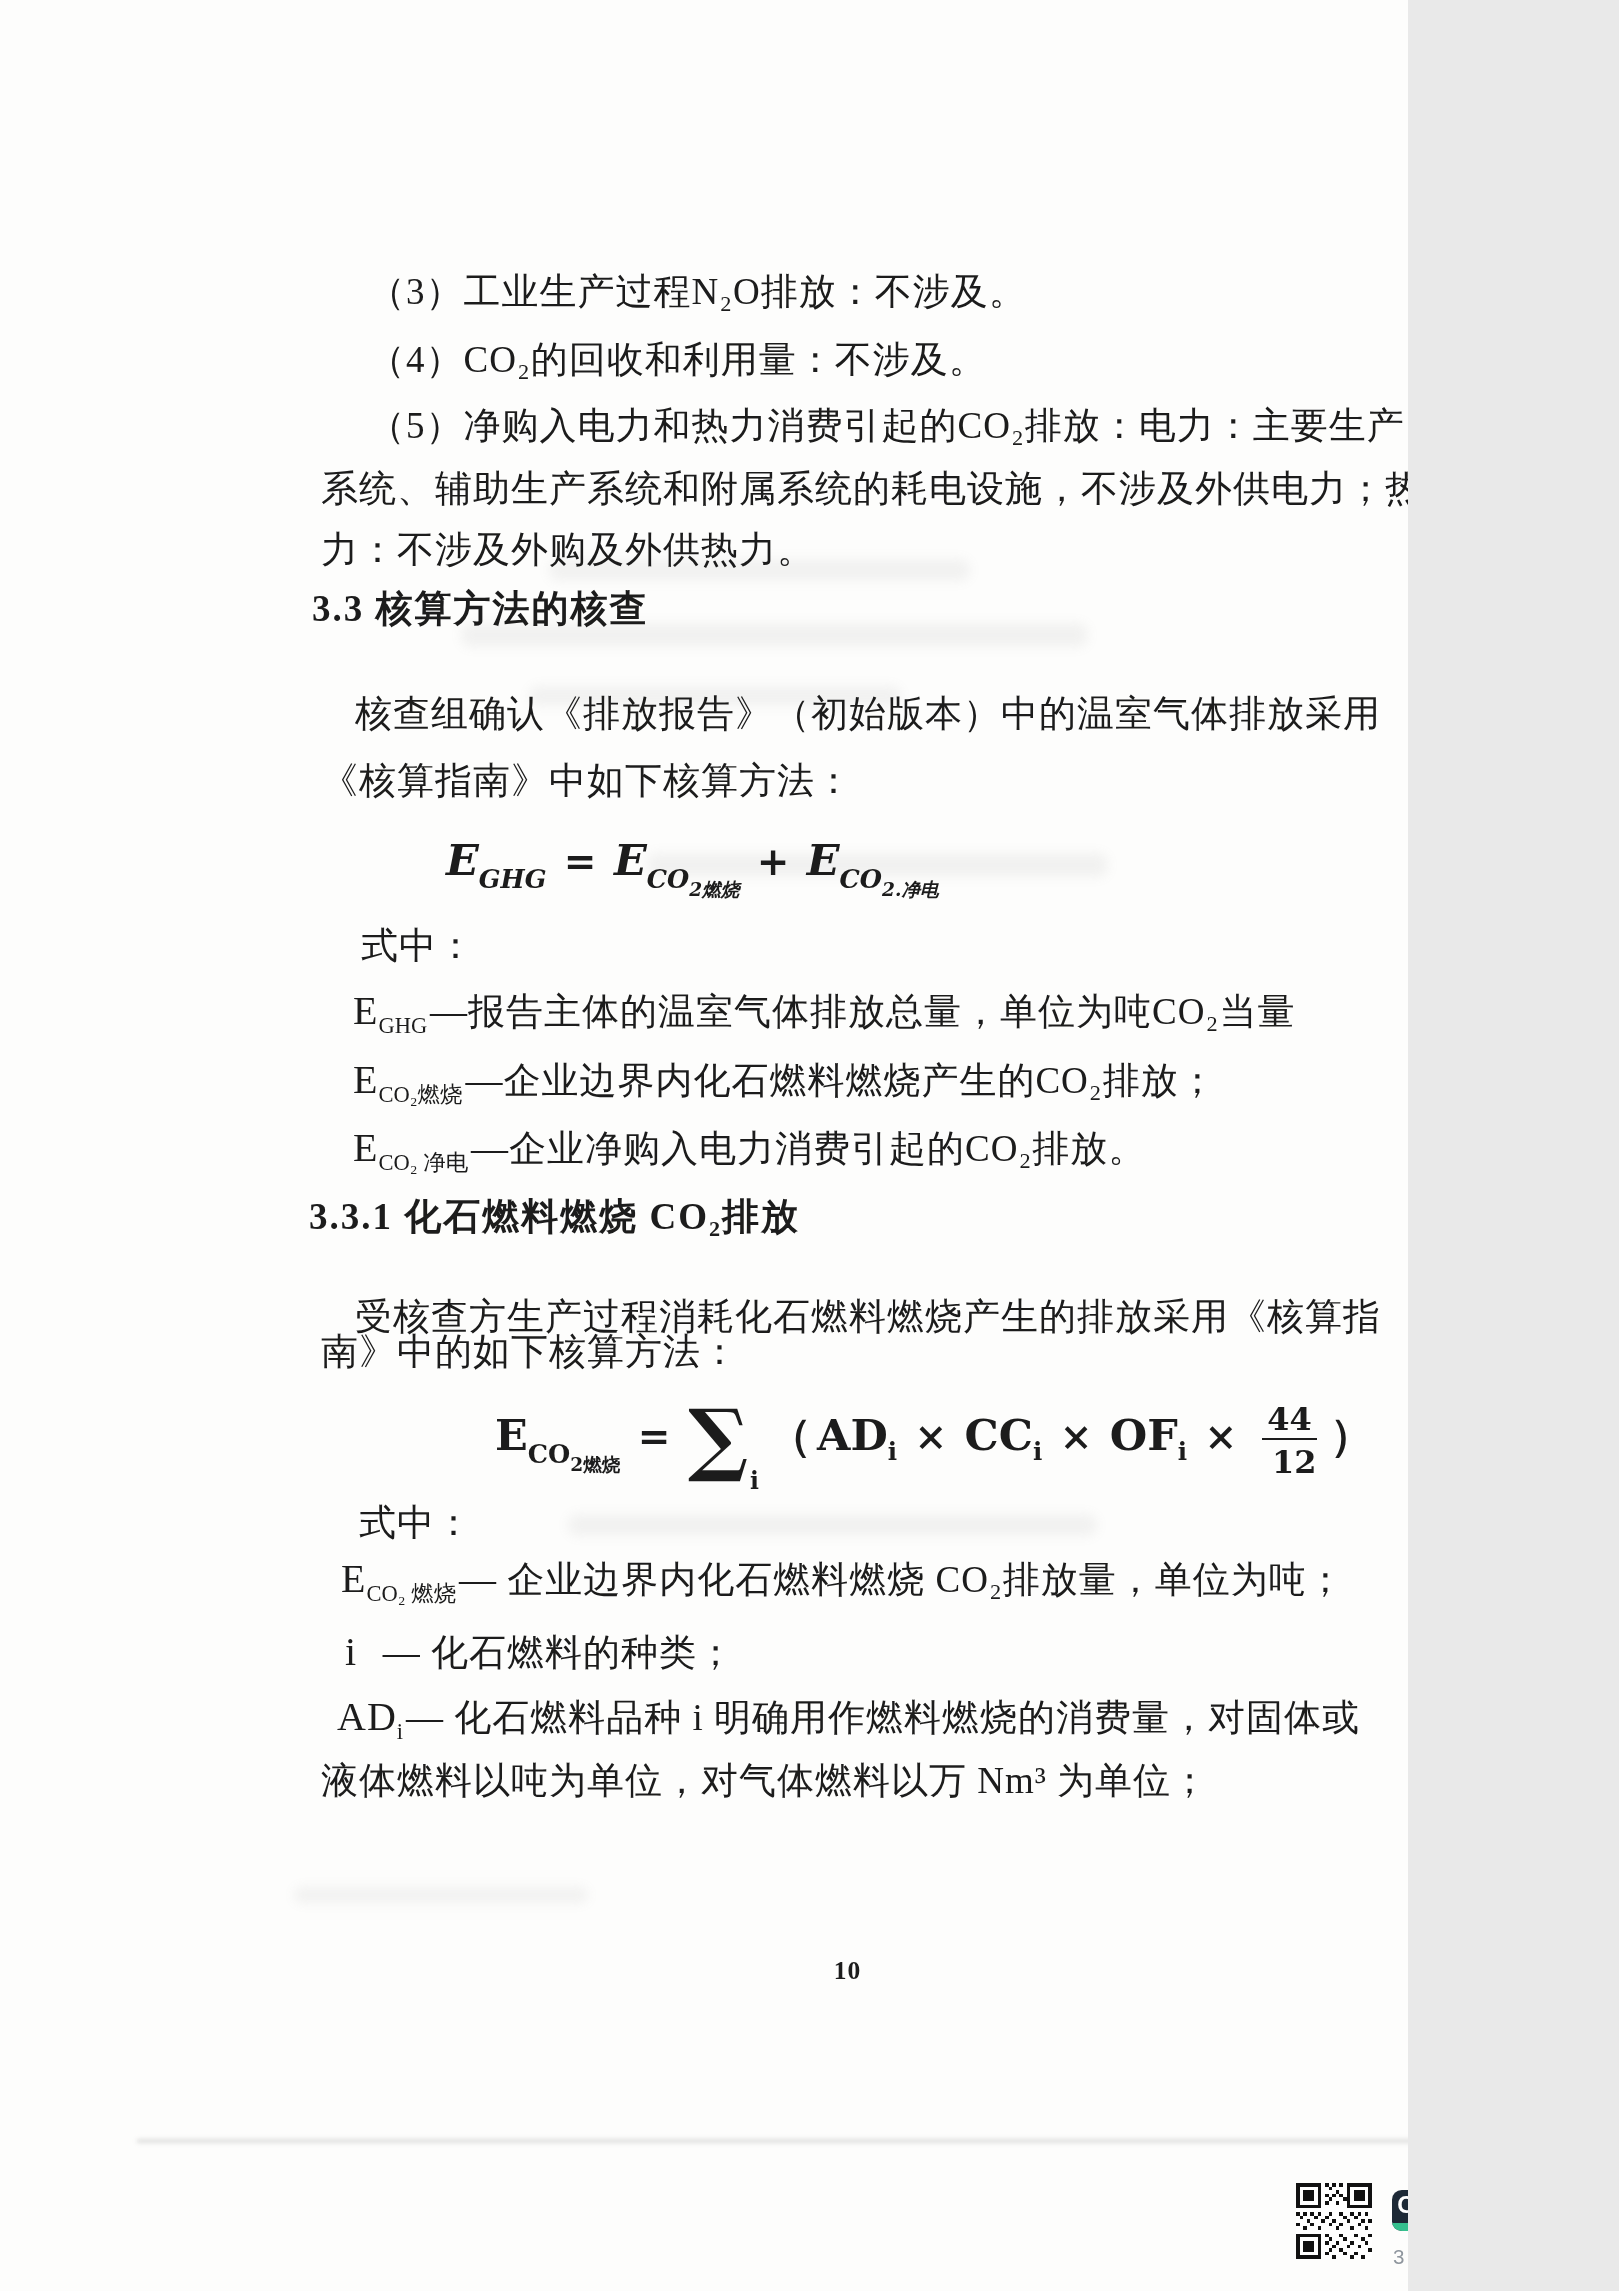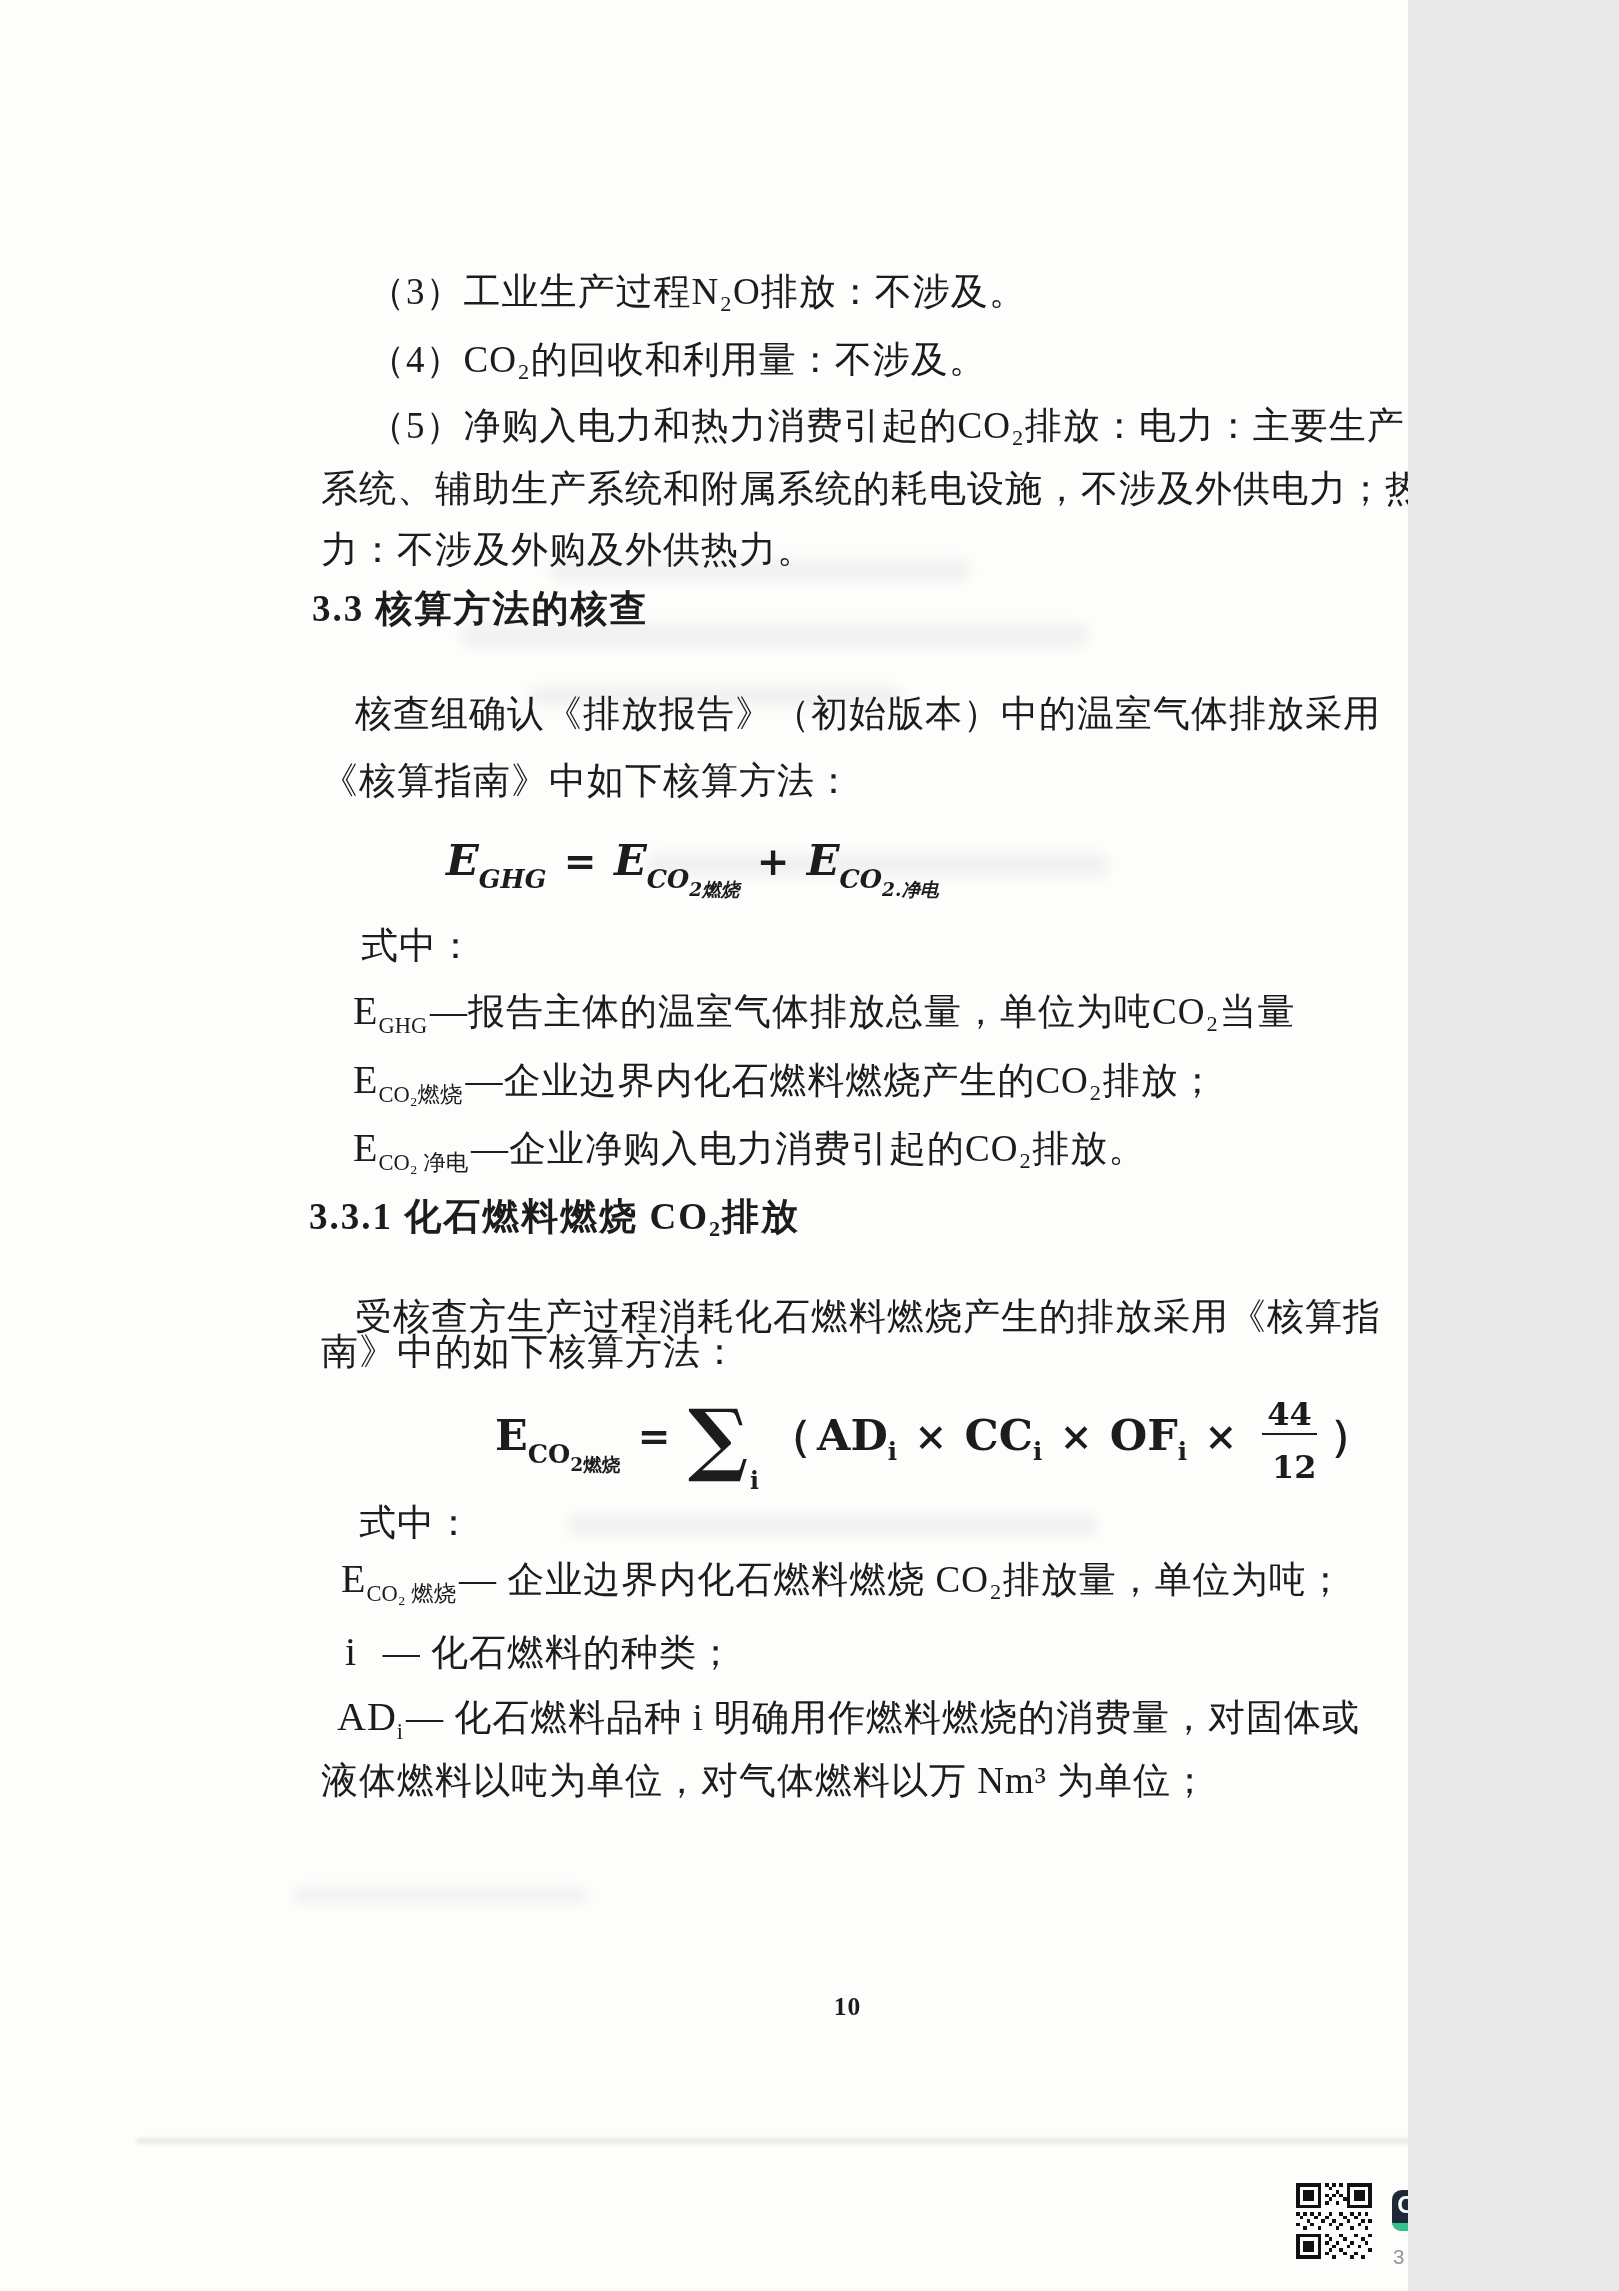--- a/index.html
+++ b/index.html
@@ -27,24 +27,24 @@
   .fm .s1 { letter-spacing:0; vertical-align:-12.7px; }
   .fm .s1a{ font-size:25.5px; }
   .fm .s2 { font-size:18.6px; vertical-align:-7.8px; }
   .fm .op { font-size:39px; margin:0 11.8px; }
   .fm .sb { font-size:24.5px; vertical-align:-9.8px; letter-spacing:0; }
   .sigma   { font-size:80px; font-weight:bold; vertical-align:-15.7px; }
   .sigma-i { font-size:23.5px; vertical-align:-39px; margin-left:2px; margin-right:3.9px; }
   .frac { display:inline-block; vertical-align:middle; text-align:right;
           font-size:32px; line-height:1.08; margin:0 7.8px 9.8px 7.8px; }
   .frac .num { display:block; border-bottom:2.9px solid #1c1c1c; padding:0 4.9px 2px; }
-  .frac .den { display:block; padding-top:15px; }
+  .frac .den { display:block; padding-top:5px; }
   
   .pgnum { position:absolute; top:1956px; left:823px; width:49px; text-align:center;
-           font-size:25.5px; font-weight:bold; letter-spacing:1px;margin-top:36px; }
+           font-size:25.5px; font-weight:bold; letter-spacing:1px; }
   
   .smudge { position:absolute; background:#8e8e8e; opacity:0.10; filter:blur(5.9px); border-radius:9.8px; }
   .shadow-r { position:absolute; left:1507px; top:1647px; width:10.8px; height:564px;
       background:linear-gradient(to bottom, rgba(110,110,110,0), rgba(110,110,110,0.38) 25%, rgba(110,110,110,0.38) 82%, rgba(110,110,110,0));
       filter:blur(2.9px); }
   .shadow-b { position:absolute; left:137px; top:2139px; width:1372px; height:3.9px;
       background:rgba(120,120,120,0.22); filter:blur(2px); }
   
   .wm { position:absolute; left:1296px; top:2178px; width:304px; height:98px; }
   .qr { position:absolute; left:0; top:3.9px; width:76px; height:78px; }

